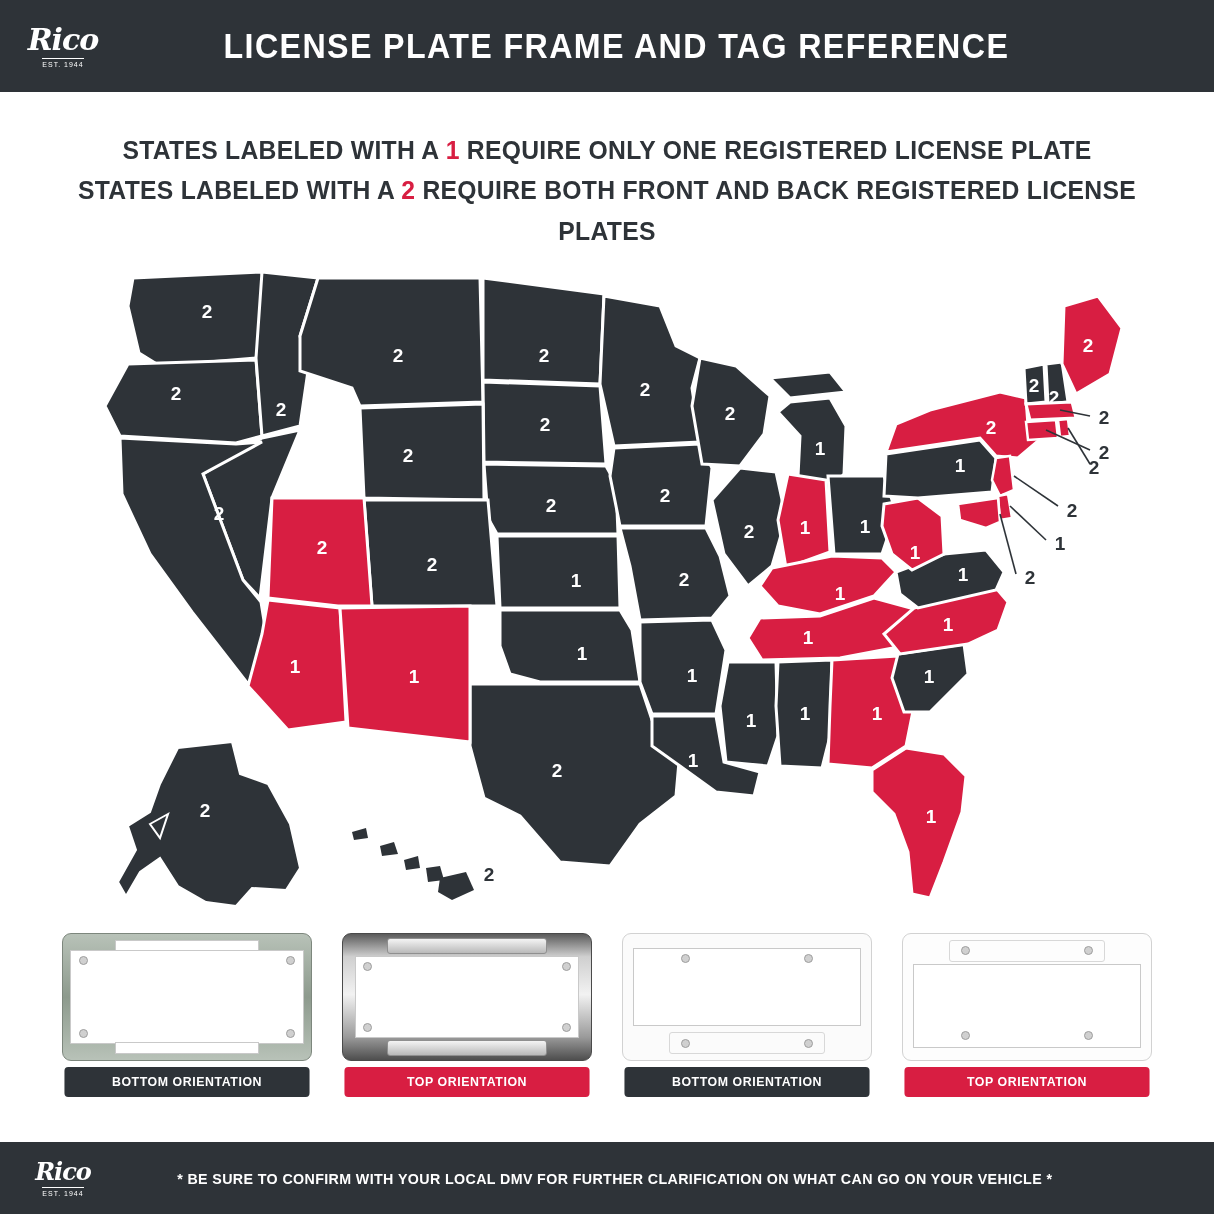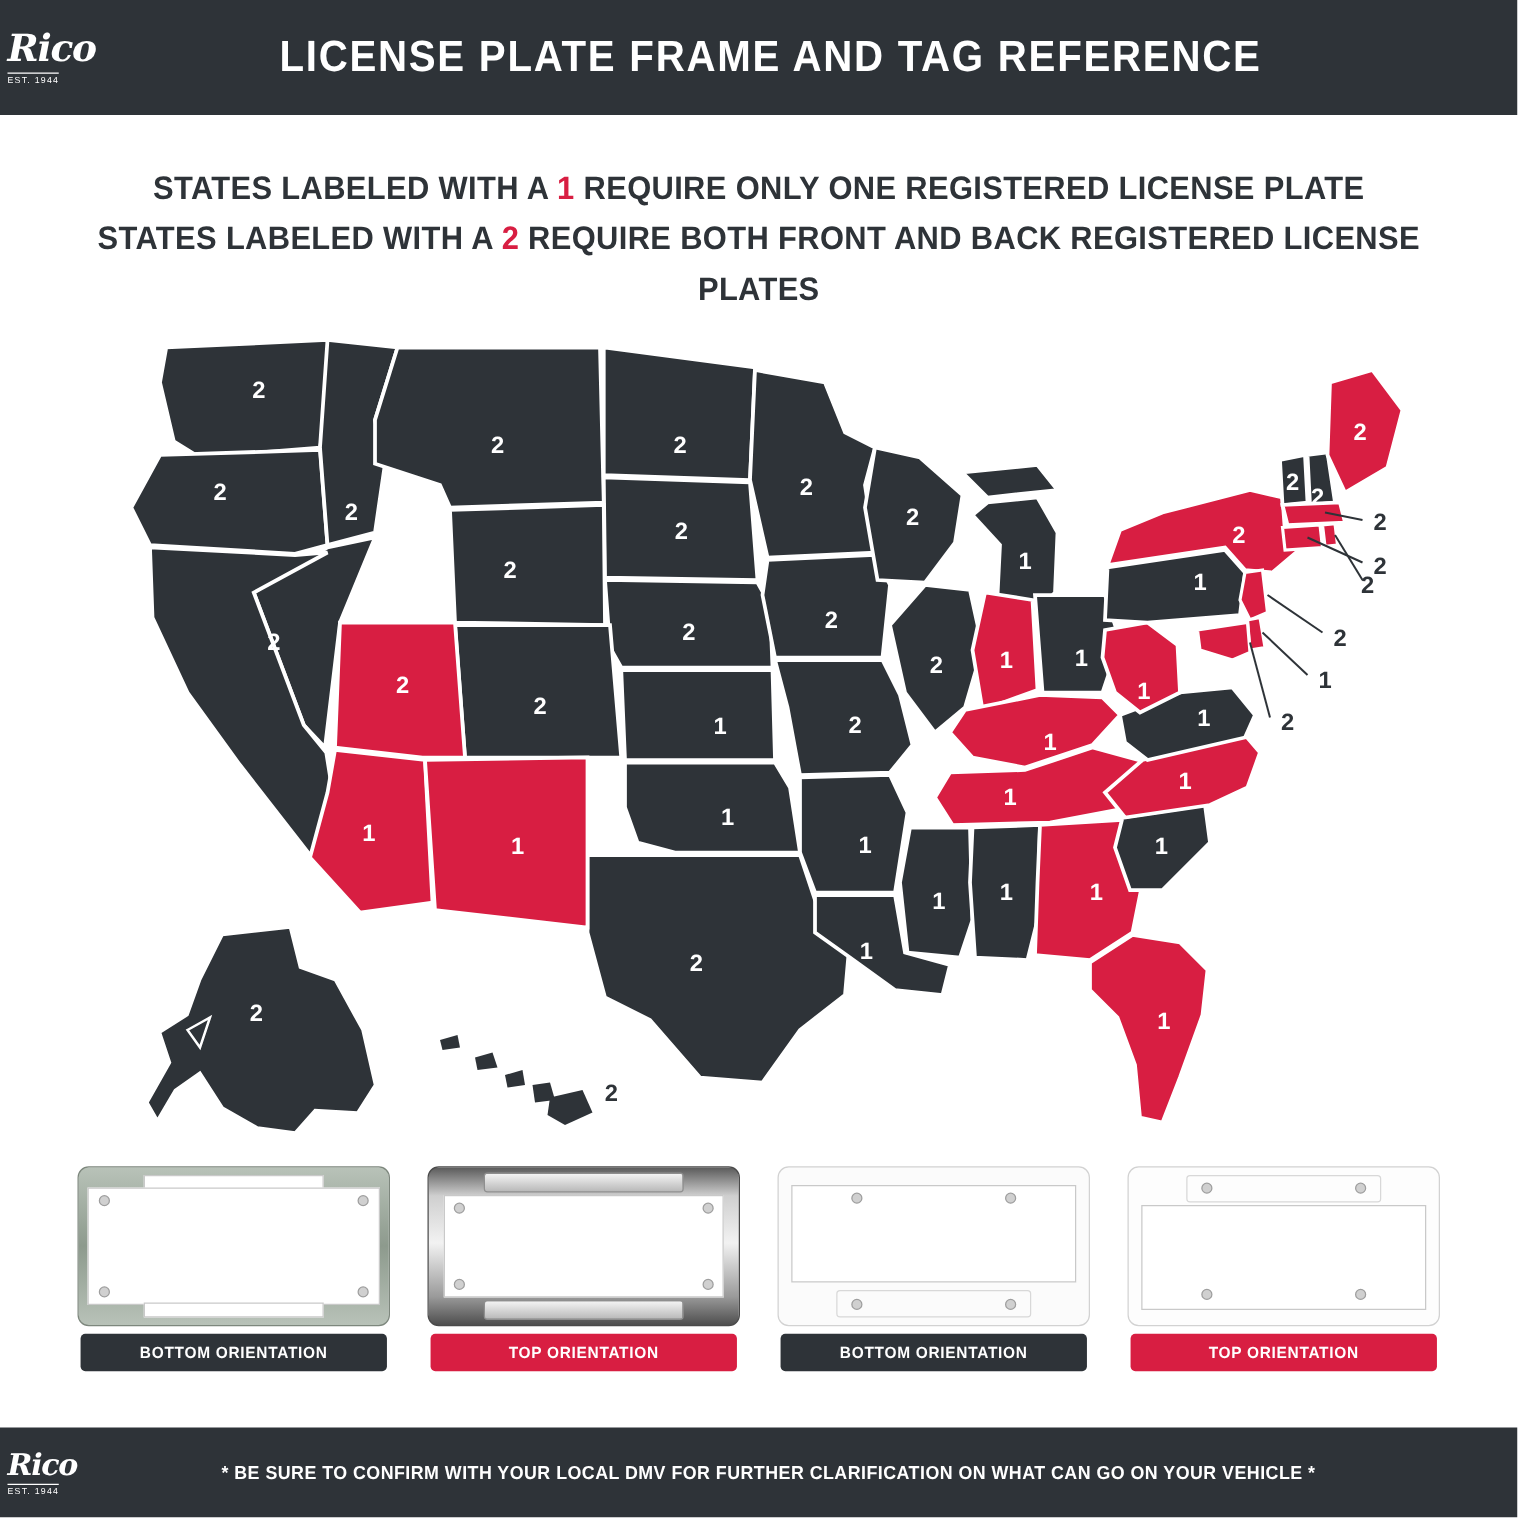--- a/index.html
+++ b/index.html
@@ -18,21 +18,21 @@
     height: 92px;
     background: #2e3338;
     display: flex;
     align-items: center;
     position: relative;
   }
   .logo-wrap {
     width: 120px;
     display: flex;
     flex-direction: column;
-    align-items: flex-start;
+    align-items: center;
     justify-content: center;
     color: #ffffff;
     padding-left: 6px;
   }
   .logo-word {
     font-family: "DejaVu Serif", serif;
     font-style: italic;
     font-weight: bold;
     font-size: 30px;
     line-height: 1;

